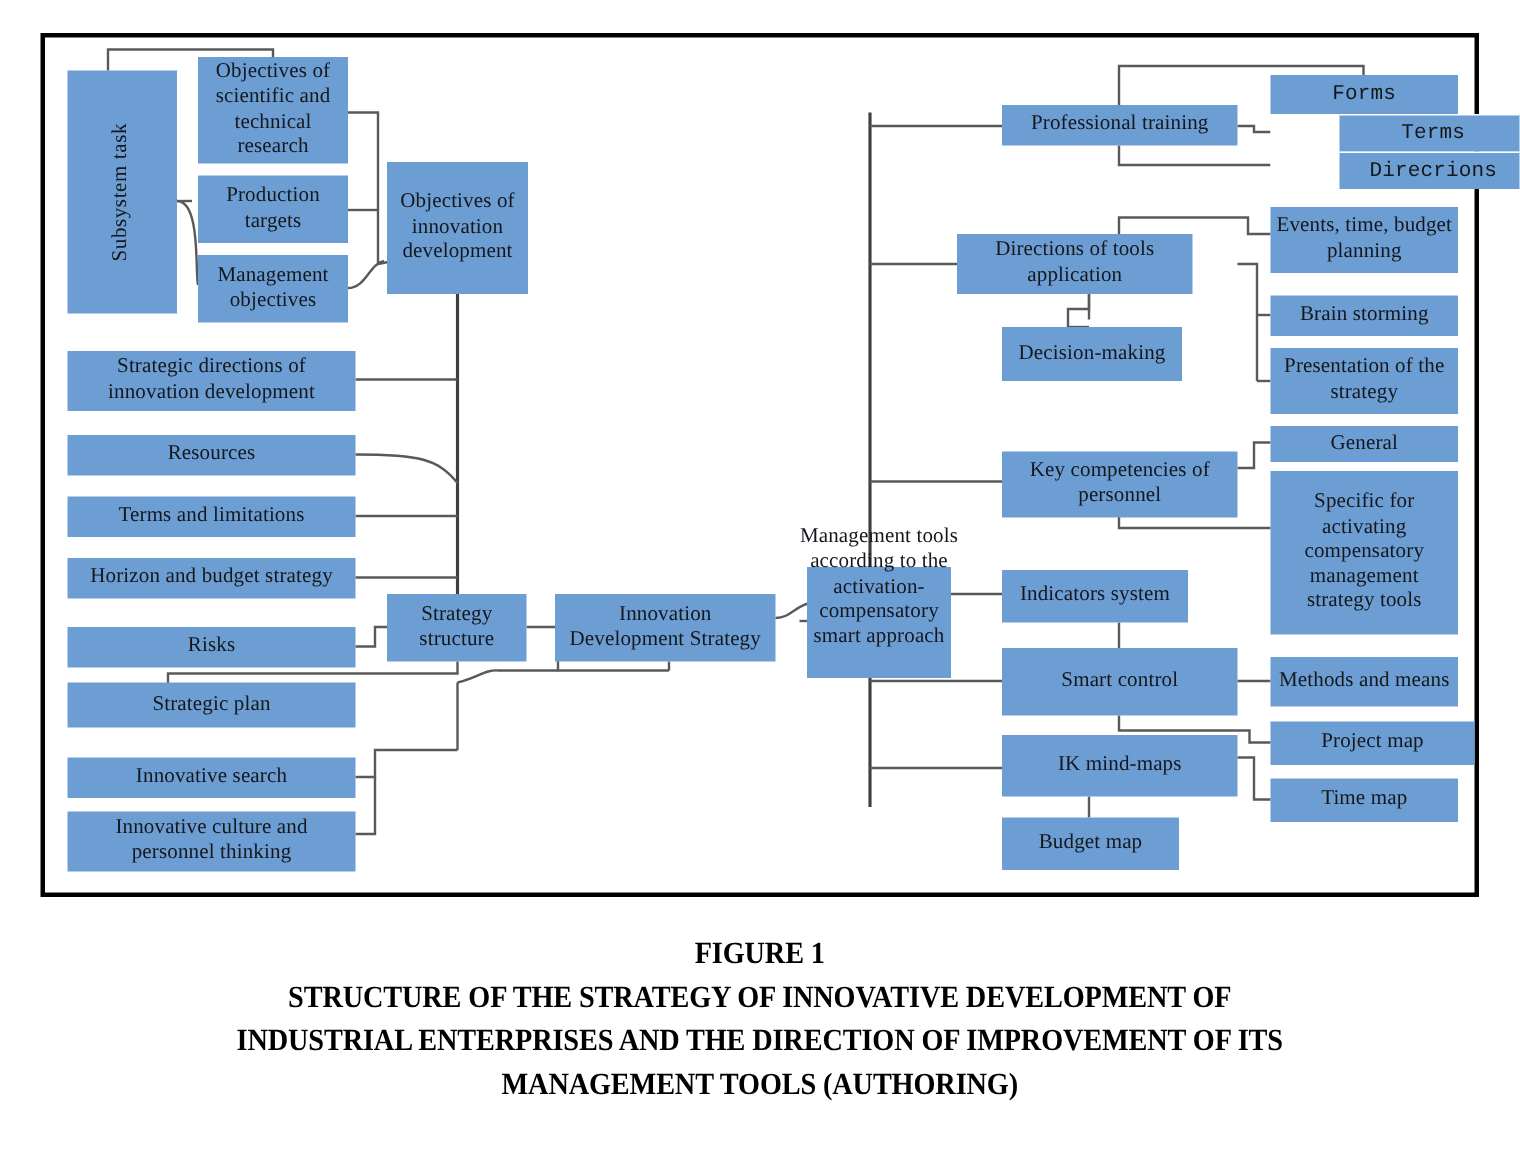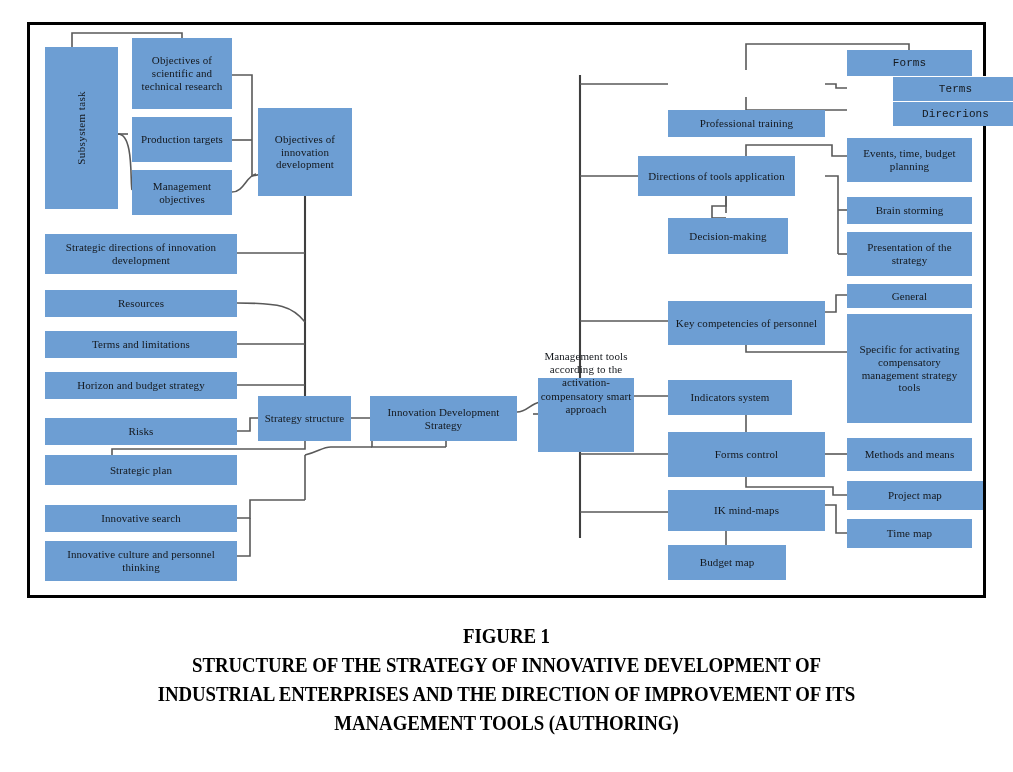--- a/index.html
+++ b/index.html
@@ -33,21 +33,21 @@
   svg#edges .thick{stroke:#3f3f3f;stroke-width:2.1px;}
 
   .node{
     position:absolute;
     background:#6d9ed3;
     box-sizing:border-box;
     display:flex;
     align-items:center;
     justify-content:center;
     text-align:center;
-    font-size:11px;
+    font-size:14px;
     line-height:1.18;
     color:#14181d;
     padding:1px 3px;
     letter-spacing:.1px;
   }
   .node.overflow{
     overflow:visible;
     padding:0;
   }
   .node.overflow > span{
@@ -245,21 +245,21 @@
     </div>
 
     <div class="node" style="left:370px;top:396px;width:147px;height:45px;">
       <span>Innovation Development Strategy</span>
     </div>
 
     <div class="node overflow" style="left:538px;top:378px;width:96px;height:74px;">
       <span style="top:-28px;">Management tools according to the activation-compensatory smart approach</span>
     </div>
 
-    <div class="node" style="left:668px;top:70px;width:157px;height:27px;margin-top:40px;">
+    <div class="node" style="left:668px;top:70px;width:157px;height:27px;">
       <span>Professional training</span>
     </div>
 
     <div class="stack" style="left:847px;top:50px;width:125px;font-family:Liberation Mono, monospace;">
       <div class="node" style="height:26px;">
         <span>Forms</span>
       </div>
       <div class="node" style="height:25px;">
         <span>Terms</span>
       </div>
@@ -298,21 +298,21 @@
 
     <div class="node" style="left:847px;top:314px;width:125px;height:109px;">
       <span>Specific for activating compensatory management strategy tools</span>
     </div>
 
     <div class="node" style="left:668px;top:380px;width:124px;height:35px;">
       <span>Indicators system</span>
     </div>
 
     <div class="node" style="left:668px;top:432px;width:157px;height:45px;">
-      <span>Forms control</span>
+      <span>Smart control</span>
     </div>
 
     <div class="node" style="left:847px;top:438px;width:125px;height:33px;">
       <span>Methods and means</span>
     </div>
 
     <div class="node" style="left:668px;top:490px;width:157px;height:41px;justify-content:center;">
       <span>IK mind-maps</span>
     </div>
 

